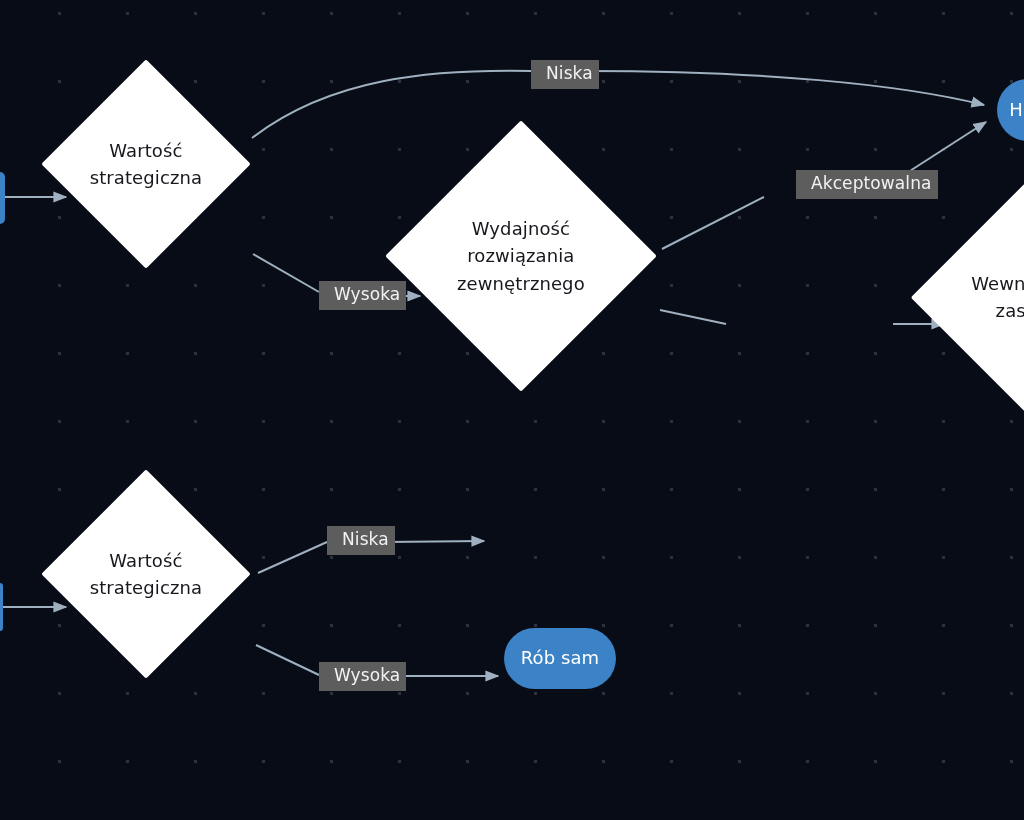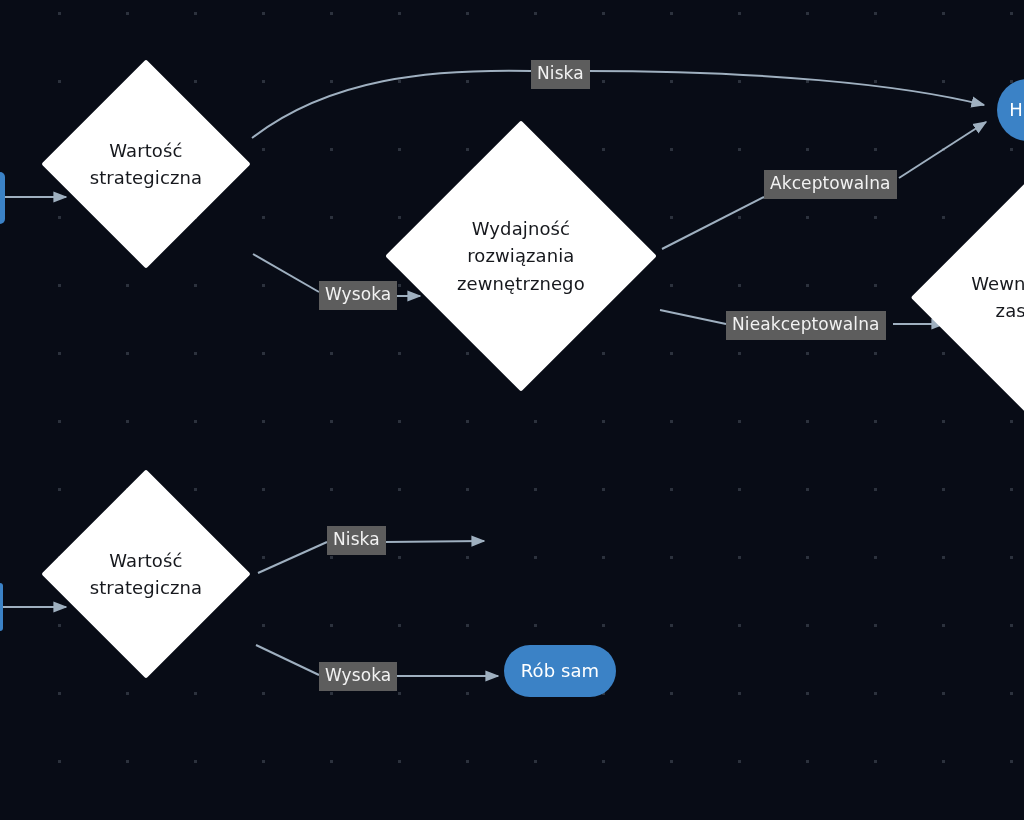--- a/index.html
+++ b/index.html
@@ -66,21 +66,21 @@
     white-space: pre-line;
     letter-spacing: 0.1px;
   }
   
   .edge-label {
     position: absolute;
     background: #5d5d5d;
     color: #f2f2f2;
     font-size: 17px;
     line-height: 1;
-    padding: 5px 6px 7px 6px;
+    padding: 5px 6px 7px 15px;
     white-space: nowrap;
     letter-spacing: 0.1px;
   }
 </style>
 </head>
 <body>
 
 <div id="canvas">
 
   <svg id="edges" viewBox="0 0 1024 820">
@@ -139,31 +139,30 @@
   <div class="node diamond" style="left:72px; top:500px; width:148px; height:148px;">
     <span class="diamond-label">Wartość
 strategiczna</span>
   </div>
 
   <div class="node pill" style="left:997px; top:79px; width:80px; height:62px;">
     <span style="margin-right:42px;">H</span>
   </div>
 
 
-  <div class="node pill" style="left:504px; top:645px; width:112px; height:52px;">
+  <div class="node pill" style="left:504px; top:628px; width:112px; height:61px;">
     <span>Rób sam</span>
   </div>
 
   <div class="edge-label" style="left:531px; top:60px;">Niska</div>
 
-  <div class="edge-label" style="left:764px; top:170px;">Akceptowalna</div>
+  <div class="edge-label" style="left:796px; top:170px;">Akceptowalna</div>
 
   <div class="edge-label" style="left:319px; top:281px;">Wysoka</div>
 
-  <div class="edge-label" style="left:726px; top:311px;">Nieakceptowalna</div>
 
   <div class="edge-label" style="left:327px; top:526px;">Niska</div>
 
   <div class="edge-label" style="left:319px; top:662px;">Wysoka</div>
 
   <div class="node" style="left:0px; top:172px; width:5px; height:52px; background:#3b82c6; border-radius:0 999px 999px 0;"></div>
 
   <div class="node" style="left:0px; top:583px; width:3px; height:48px; background:#3b82c6; border-radius:0 999px 999px 0;"></div>
 
 </div>

